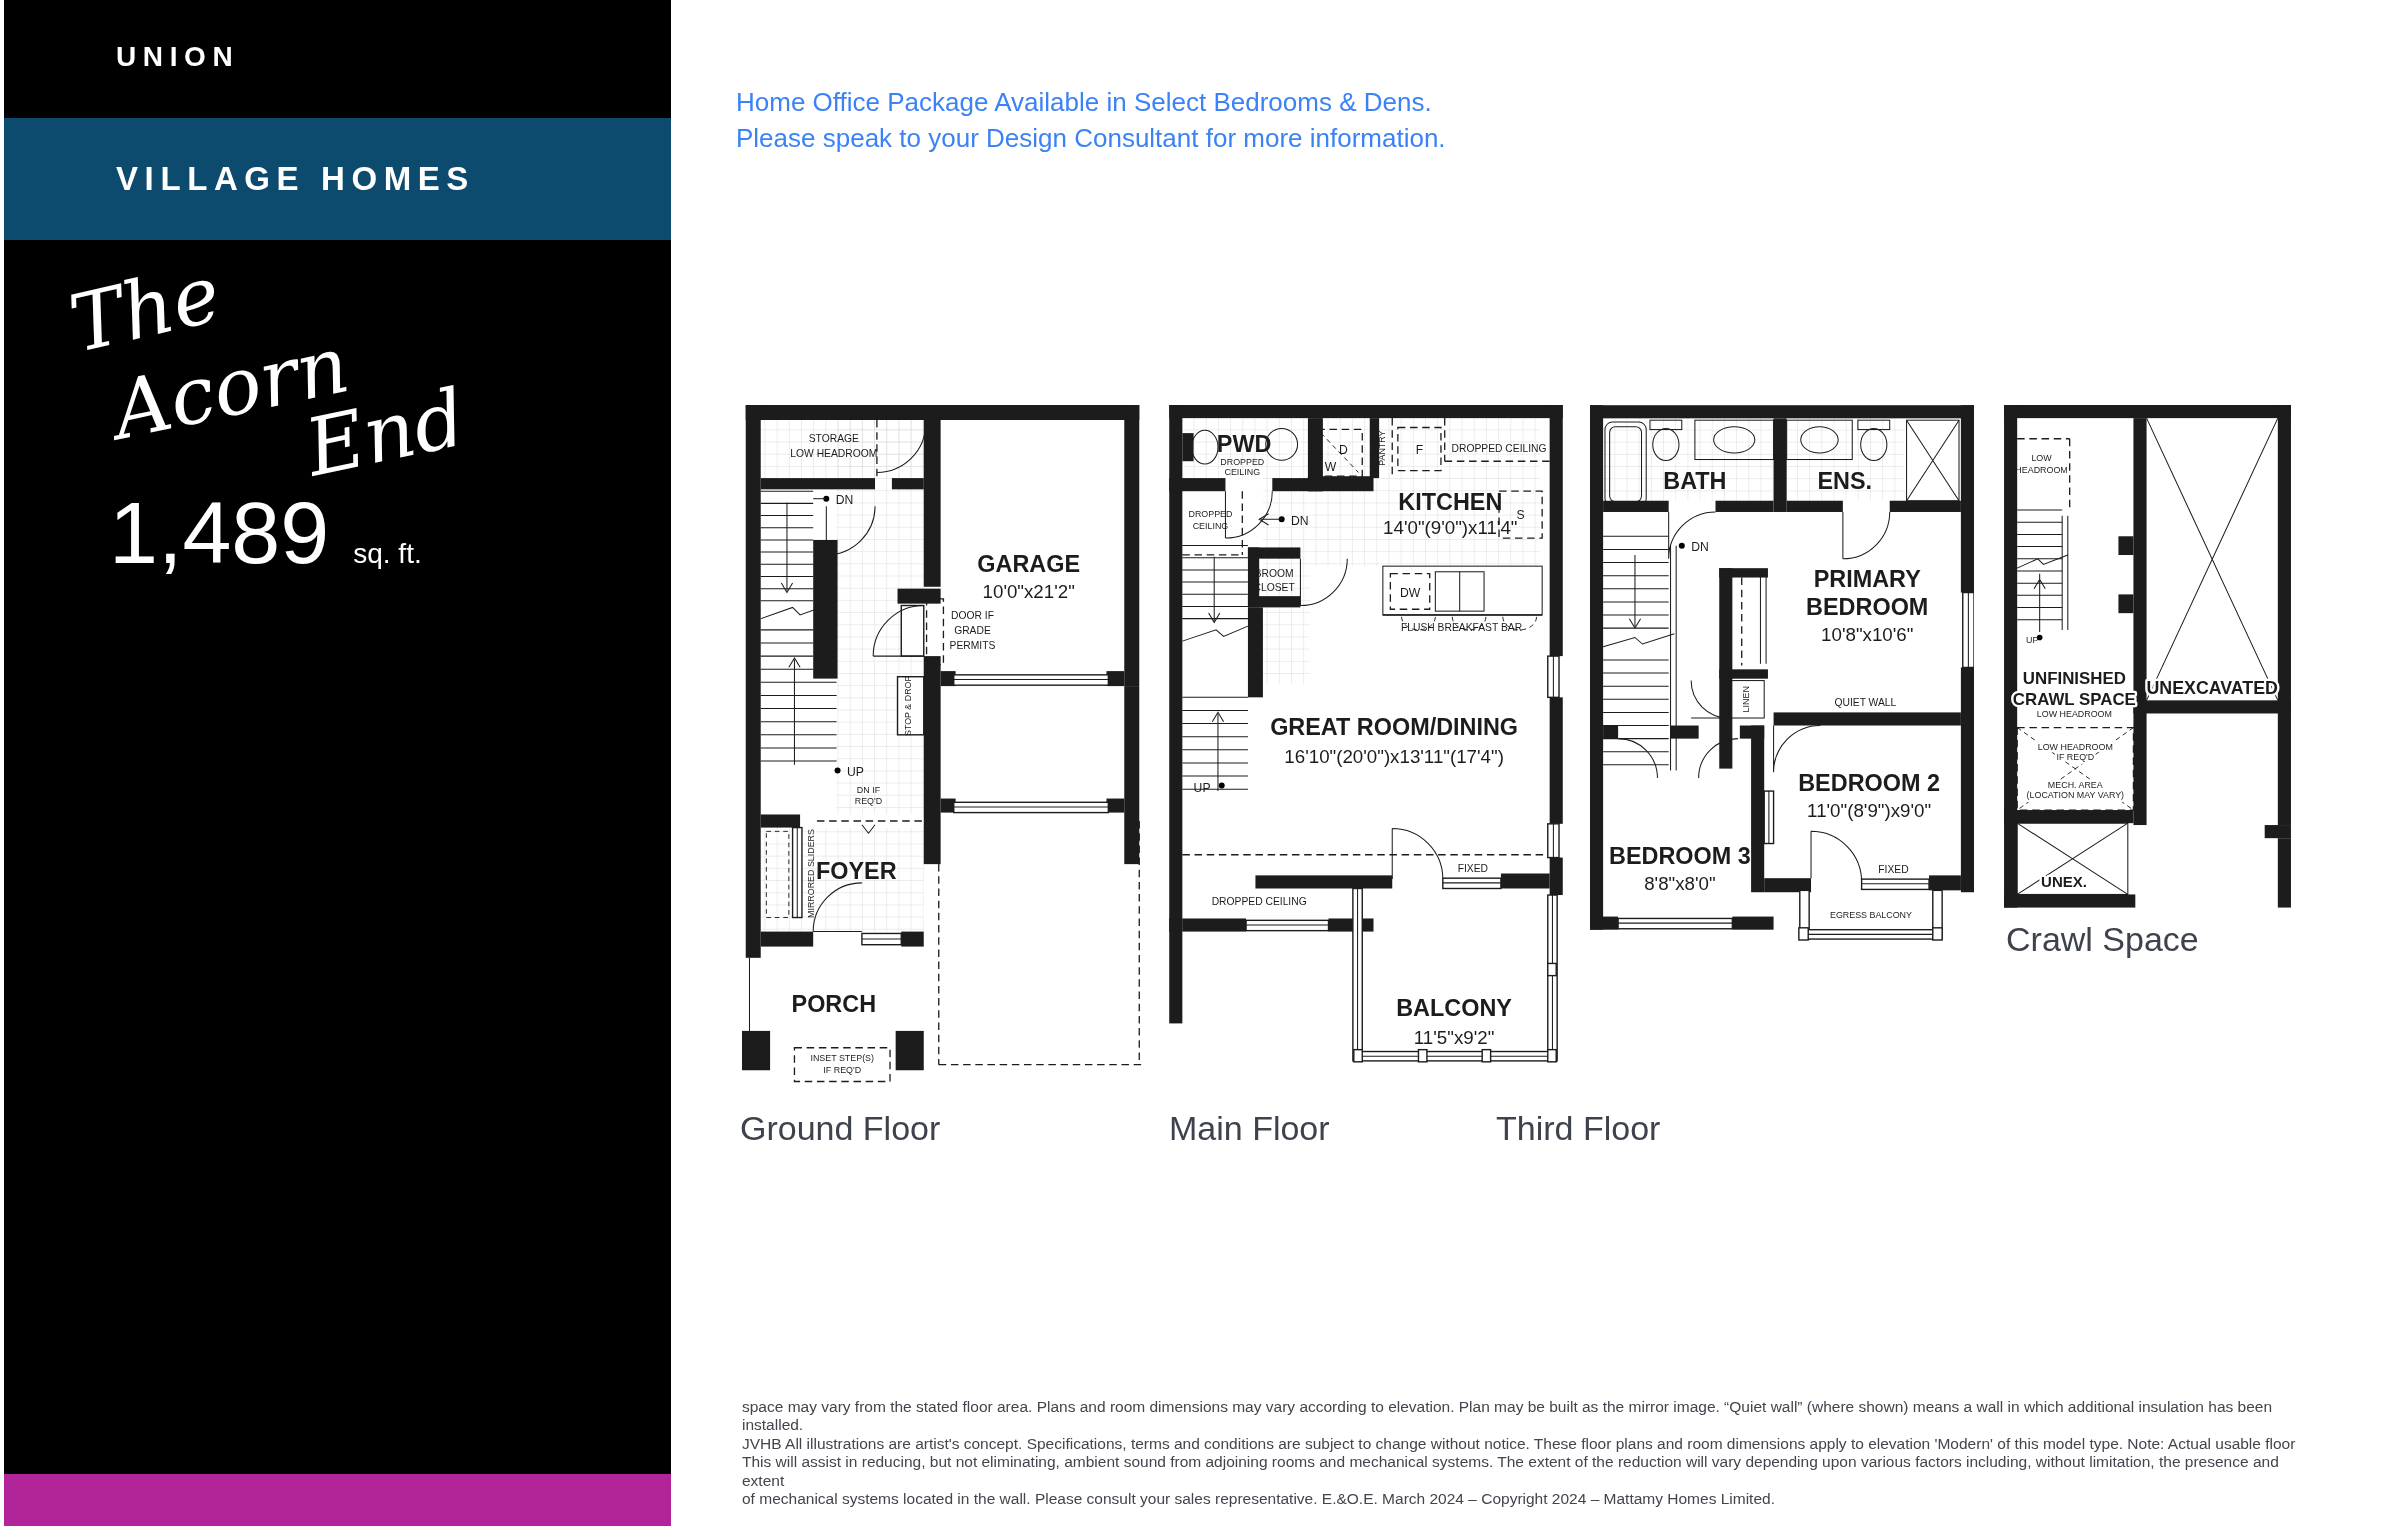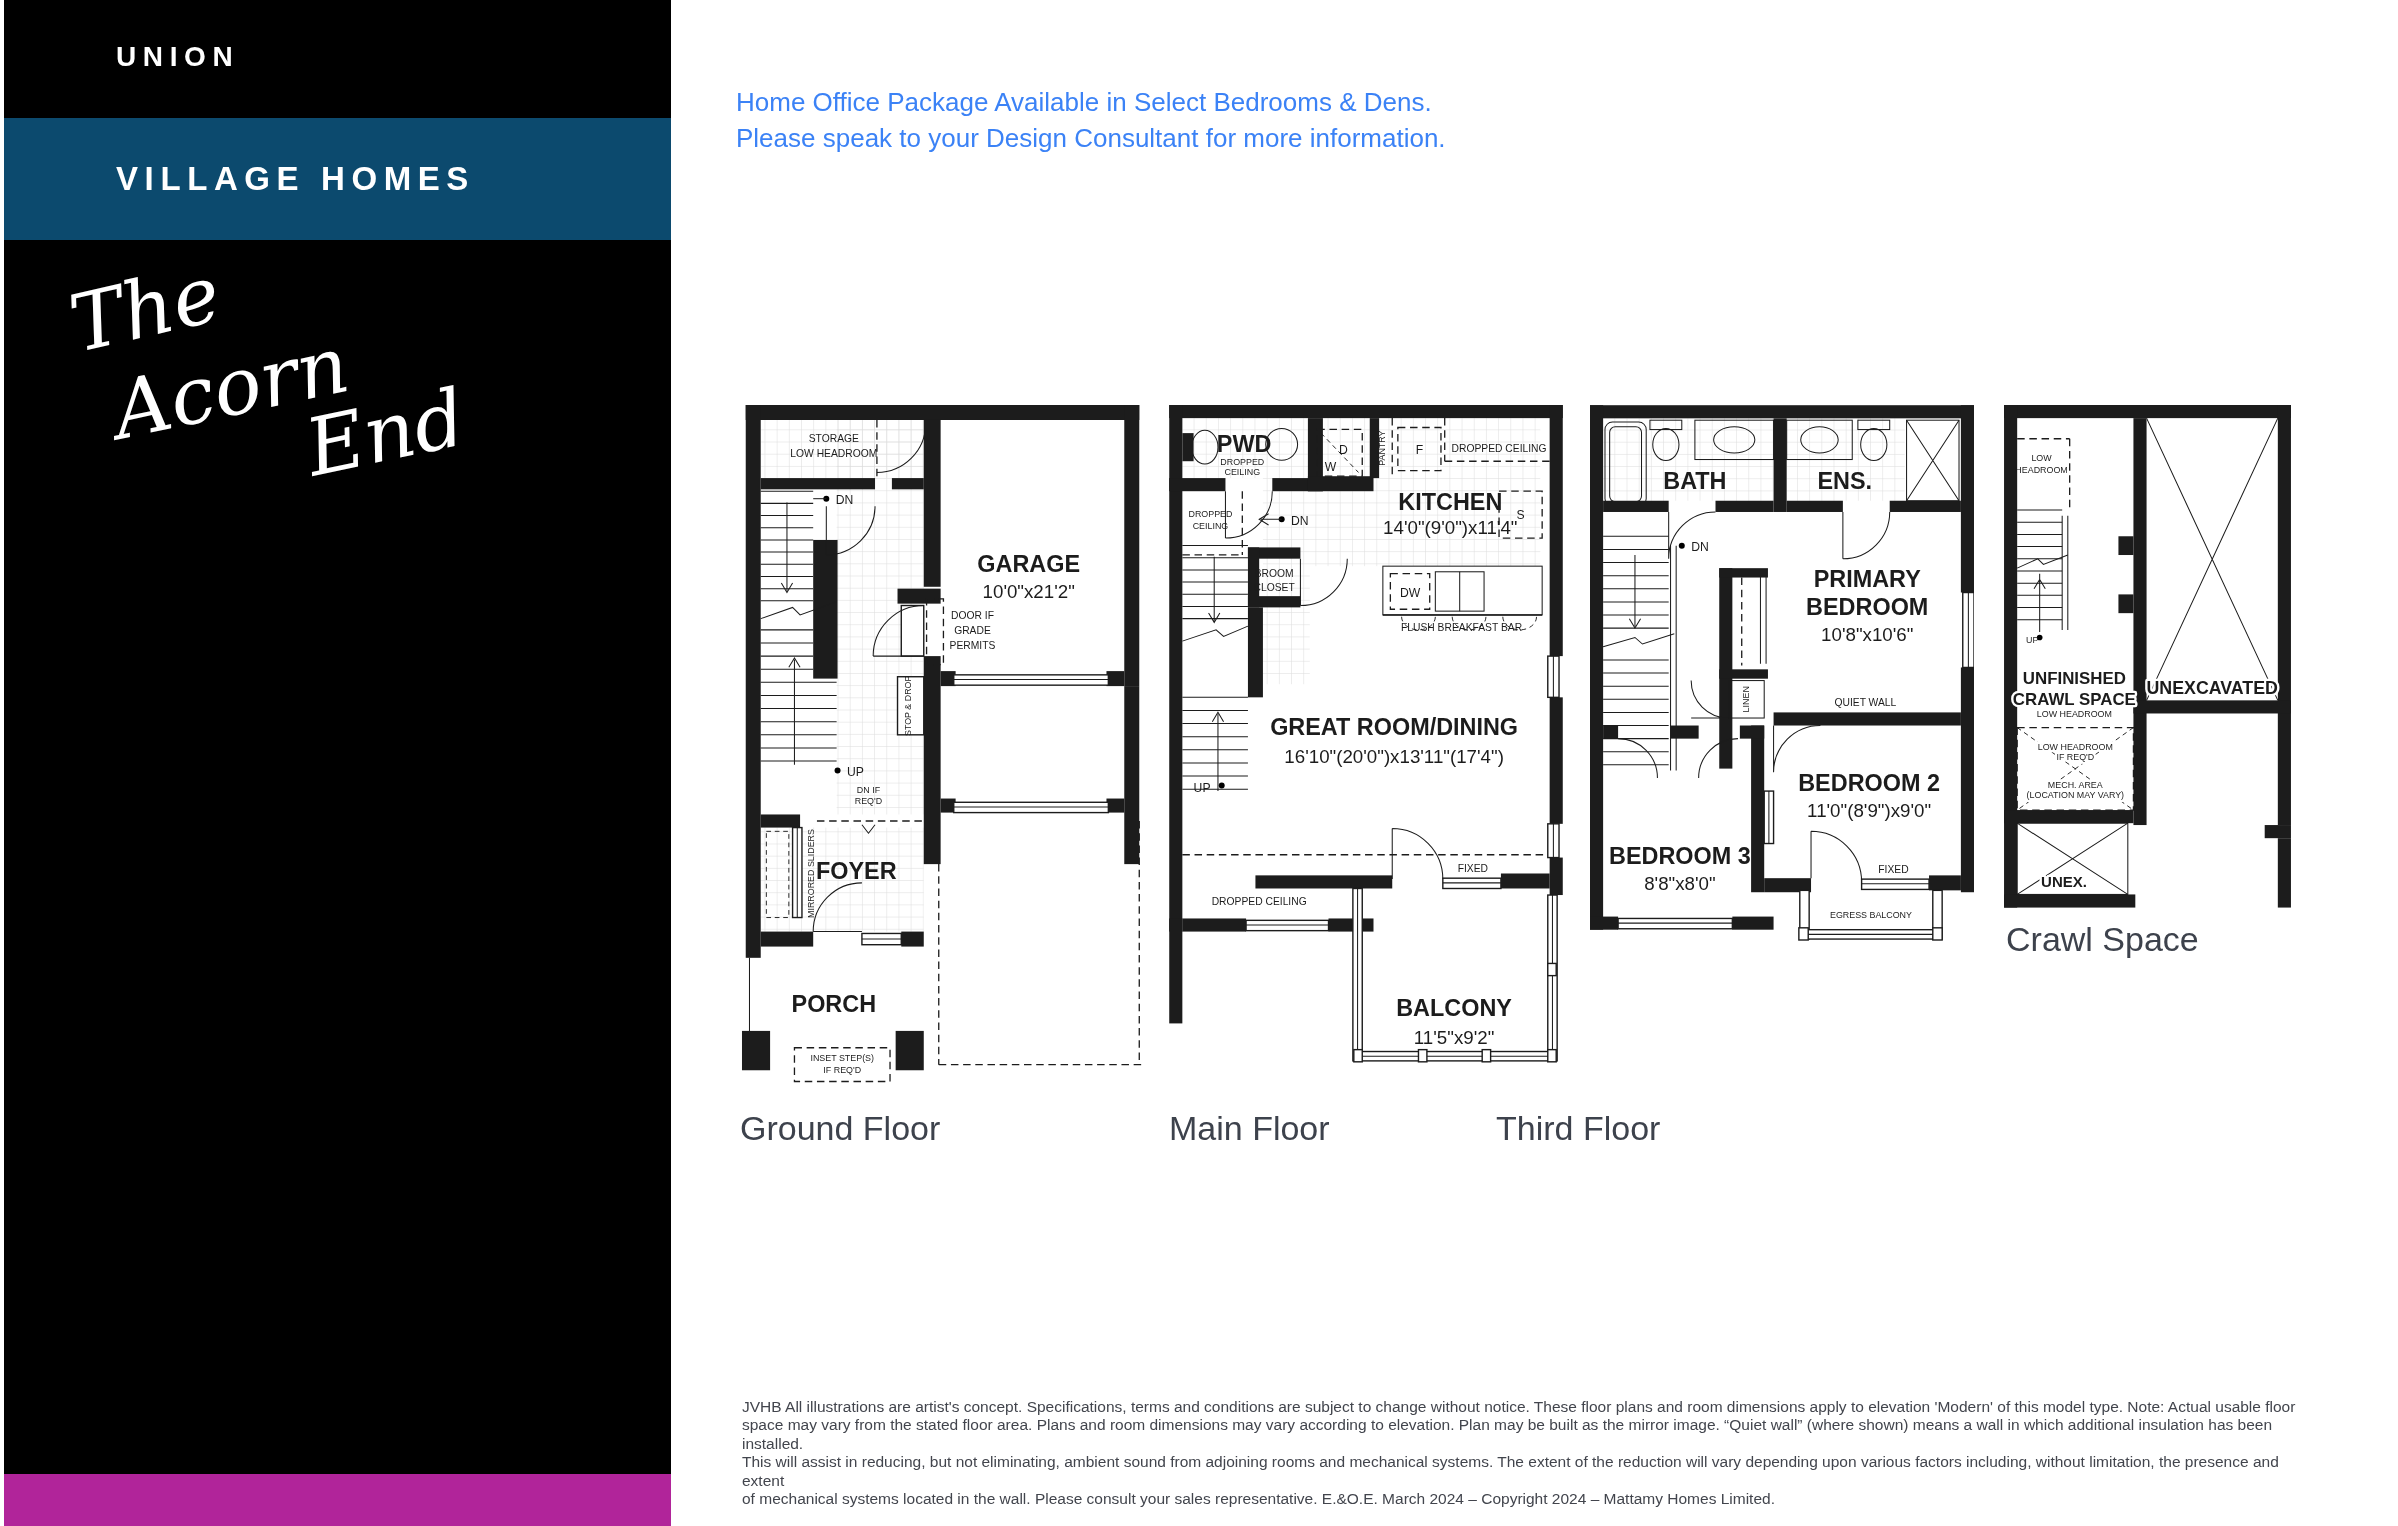--- a/index.html
+++ b/index.html
@@ -51,20 +51,24 @@
 <body>
 
 <aside class="sidebar">
   <div class="brand">UNION</div>
   <div class="band">
     <span>VILLAGE HOMES</span>
   </div>
   <div class="script-word" id="sw1">The</div>
   <div class="script-word" id="sw2">Acorn</div>
   <div class="script-word" id="sw3">End</div>
+  <div class="area">
+    <span class="val">1,489</span>
+    <span class="unit">sq. ft.</span>
+  </div>
   <div class="band-bottom"></div>
 </aside>
 
 <div class="notice">
   <div>Home Office Package Available in Select Bedrooms &amp; Dens.</div>
   <div>Please speak to your Design Consultant for more information.</div>
 </div>
 
 <svg class="plan" style="left:740px;top:405px" width="405" height="684" viewBox="0 0 432 730">
   <defs>
@@ -403,18 +407,18 @@
   <text class="halo" x="64" y="514" font-weight="bold" font-size="16" text-anchor="middle">UNEX.</text>
   <text class="halo" x="222" y="308" font-weight="bold" font-size="19" text-anchor="middle">UNEXCAVATED</text>
 </svg>
 
 <div class="caption" style="left:740px;top:1109px">Ground Floor</div>
 <div class="caption" style="left:1169px;top:1109px">Main Floor</div>
 <div class="caption" style="left:1496px;top:1109px">Third Floor</div>
 <div class="caption" style="left:2006px;top:920px">Crawl Space</div>
 
 <div class="footer">
+  <div>space may vary from the stated floor area. Plans and room dimensions may vary according to elevation. Plan may be built as the mirror image. “Quiet wall” (where shown) means a wall in which additional insulation has been installed.</div>
   <div>JVHB All illustrations are artist's concept. Specifications, terms and conditions are subject to change without notice. These floor plans and room dimensions apply to elevation 'Modern' of this model type. Note: Actual usable floor</div>
-  <div>space may vary from the stated floor area. Plans and room dimensions may vary according to elevation. Plan may be built as the mirror image. “Quiet wall” (where shown) means a wall in which additional insulation has been installed.</div>
   <div>This will assist in reducing, but not eliminating, ambient sound from adjoining rooms and mechanical systems. The extent of the reduction will vary depending upon various factors including, without limitation, the presence and extent</div>
   <div>of mechanical systems located in the wall. Please consult your sales representative. E.&amp;O.E. March 2024 – Copyright 2024 – Mattamy Homes Limited.</div>
 </div>
 
 
 </body></html>

